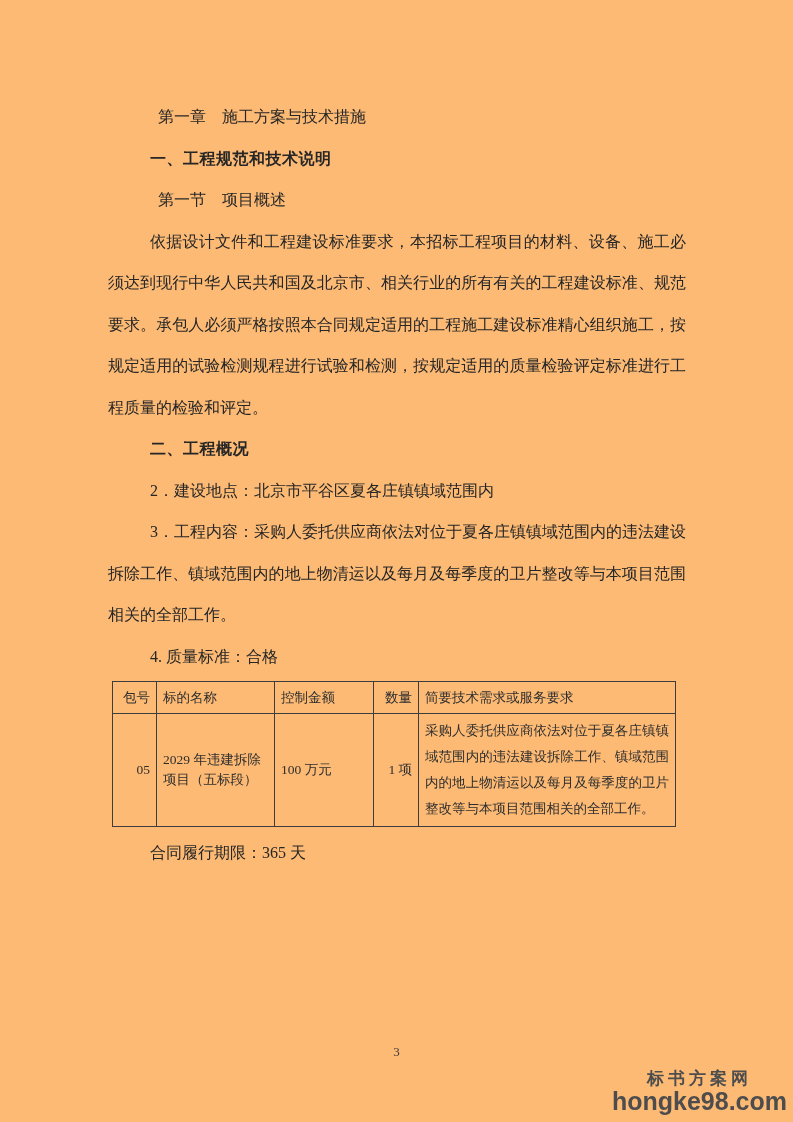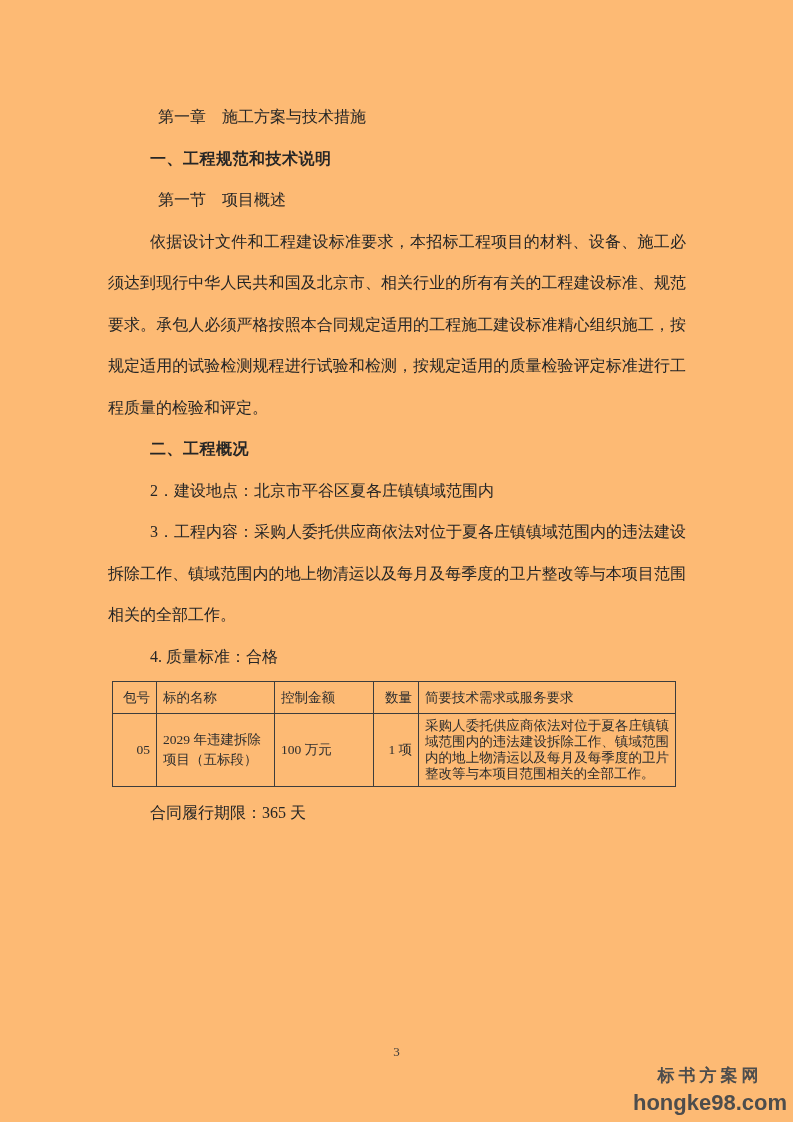--- a/index.html
+++ b/index.html
@@ -48,21 +48,21 @@
   .col-pkg  { width:44px; }
   .col-name { width:118px; }
   .col-amt  { width:99px; }
   .col-qty  { width:45px; }
   .col-req  { width:257px; }
   .cell-center { text-align:right; }
   .cell-name, .cell-amt, .th-name, .th-amt { padding-left:9px; }
   .cell-req {
     vertical-align:top;
     padding:5px 9px 5px 10px;
-    line-height:16px;
+    line-height:26px;
     text-align:justify;
   }
   .page-number {
     position:absolute;
     left:0; right:0; bottom:62px;
     text-align:center;
     font-size:13px;
     color:#3a3a3a;
   }
   .watermark {
@@ -70,24 +70,24 @@
     right:6px; bottom:8px;
     text-align:center;
     color:#4d4d4d;
     font-family:"Liberation Sans","DejaVu Sans",sans-serif;
     font-weight:bold;
     line-height:1.0;
   }
   .watermark .wm-cn {
     font-size:17px;
     letter-spacing:4px;
-    margin-bottom:8px;
+    margin-bottom:2px;
   }
   .watermark .wm-en {
-    font-size:22px;
+    font-size:25px;
     letter-spacing:0px;
   }
 </style>
 </head>
 <body>
 
 <div class="page">
   <div class="content">
 
     <div class="line indent-lg">第一章　施工方案与技术措施</div>

